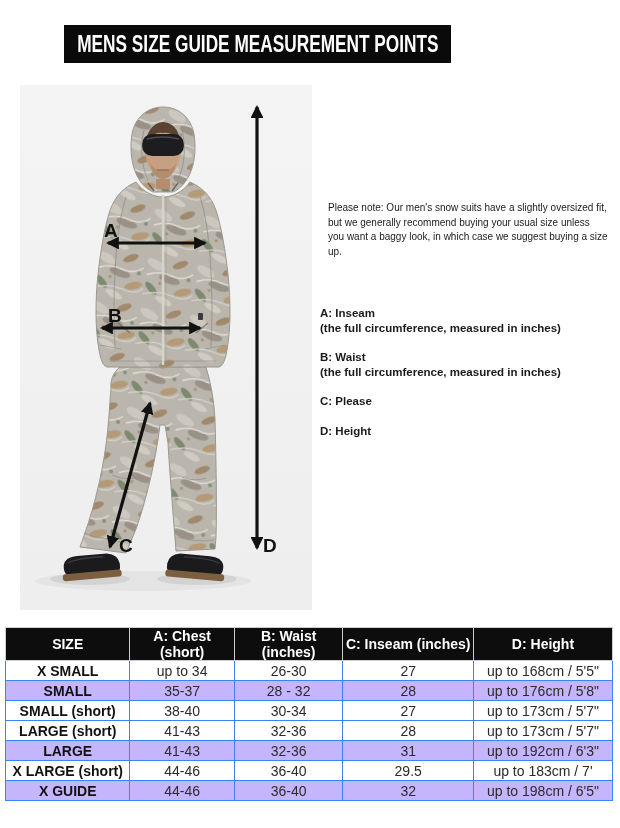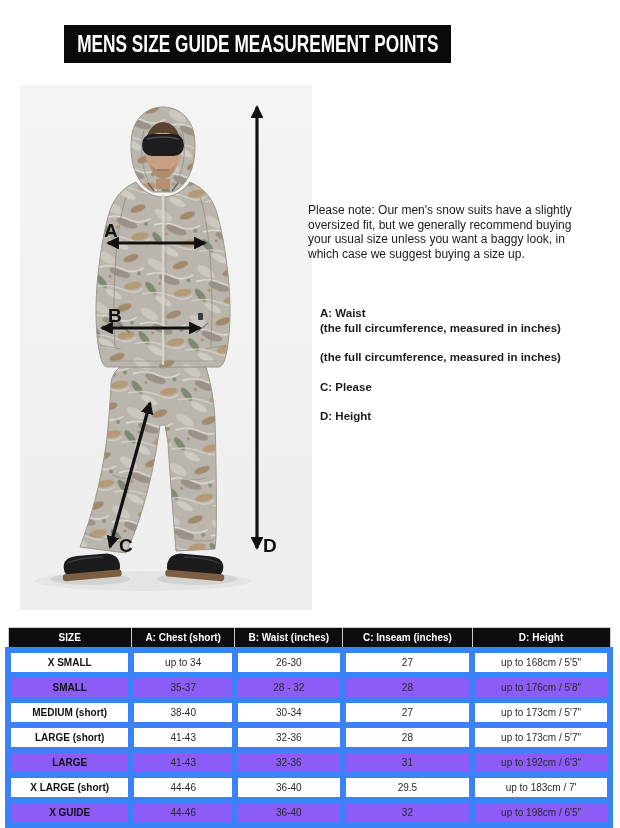--- a/index.html
+++ b/index.html
@@ -10,35 +10,35 @@
   .banner{position:absolute;left:64px;top:25px;width:387px;height:38px;background:#0a0a0a;
           display:flex;align-items:center;justify-content:center;}
   .banner span{display:inline-block;white-space:nowrap;color:#ffffff;font-weight:bold;
                font-size:23px;transform:scaleX(0.75);letter-spacing:0;}
 
   
   .photo{position:absolute;left:20px;top:85px;width:292px;height:525px;}
   .photo svg{display:block;}
 
   
-  .note{position:absolute;left:308px;top:191px;width:280px;font-size:12px;line-height:14.7px;}
+  .note{position:absolute;left:328px;top:191px;width:280px;font-size:10px;line-height:14.7px;}
   .points{position:absolute;left:320px;top:306px;width:292px;}
   .point{margin:0 0 15px 0;font-weight:bold;font-size:11.5px;line-height:14.5px;}
   .point .t{display:block;}
   .point .d{display:block;}
 
   
   .size-table{position:absolute;left:5px;top:627px;width:608px;border-collapse:collapse;
-              table-layout:fixed;font-size:10px;}
+              table-layout:fixed;font-size:14px;}
   .size-table th{background:#0d0d0d;color:#ffffff;font-weight:bold;height:19px;
                  border:1px solid #cccccc;padding:0 2px;text-align:center;}
-  .size-table td{height:19px;border:6px solid #3b82f6;text-align:center;padding:0 2px;
+  .size-table td{height:19px;border:1px solid #3b82f6;text-align:center;padding:0 2px;
                  color:#2b2b2b;background:#ffffff;}
   .size-table td.size{font-weight:bold;color:#111111;}
-  .size-table tr.alt td{background:#8b5cf6;margin-top:16px;}
+  .size-table tr.alt td{background:#c4b5fd;margin-top:16px;}
 </style>
 </head>
 <body>
 
 <div class="page">
 
   <div class="banner">
     <span>MENS SIZE GUIDE MEASUREMENT POINTS</span>
   </div>
 
@@ -132,24 +132,25 @@
         <text x="99" y="467">C</text>
         <text x="243" y="467">D</text>
       </g>
     </svg>
   </div>
 
   <p class="note">Please note: Our men's snow suits have a slightly oversized fit, but we generally recommend buying your usual size unless you want a baggy look, in which case we suggest buying a size up.</p>
 
   <div class="points">
     <p class="point">
-      <span class="t">A: Waist</span>
+      <span class="t">A: Inseam</span>
       <span class="d">(the full circumference, measured in inches)</span>
     </p>
     <p class="point">
+      <span class="t">B: Waist</span>
       <span class="d">(the full circumference, measured in inches)</span>
     </p>
     <p class="point">
       <span class="t">C: Please</span>
     </p>
     <p class="point">
       <span class="t">D: Height</span>
     </p>
   </div>
 
@@ -179,21 +180,21 @@
         <td>up to 168cm / 5'5"</td>
       </tr>
       <tr class="alt">
         <td class="size">SMALL</td>
         <td>35-37</td>
         <td>28 - 32</td>
         <td>28</td>
         <td>up to 176cm / 5'8"</td>
       </tr>
       <tr>
-        <td class="size">MEDIUM (short)</td>
+        <td class="size">SMALL (short)</td>
         <td>38-40</td>
         <td>30-34</td>
         <td>27</td>
         <td>up to 173cm / 5'7"</td>
       </tr>
       <tr>
         <td class="size">LARGE (short)</td>
         <td>41-43</td>
         <td>32-36</td>
         <td>28</td>

